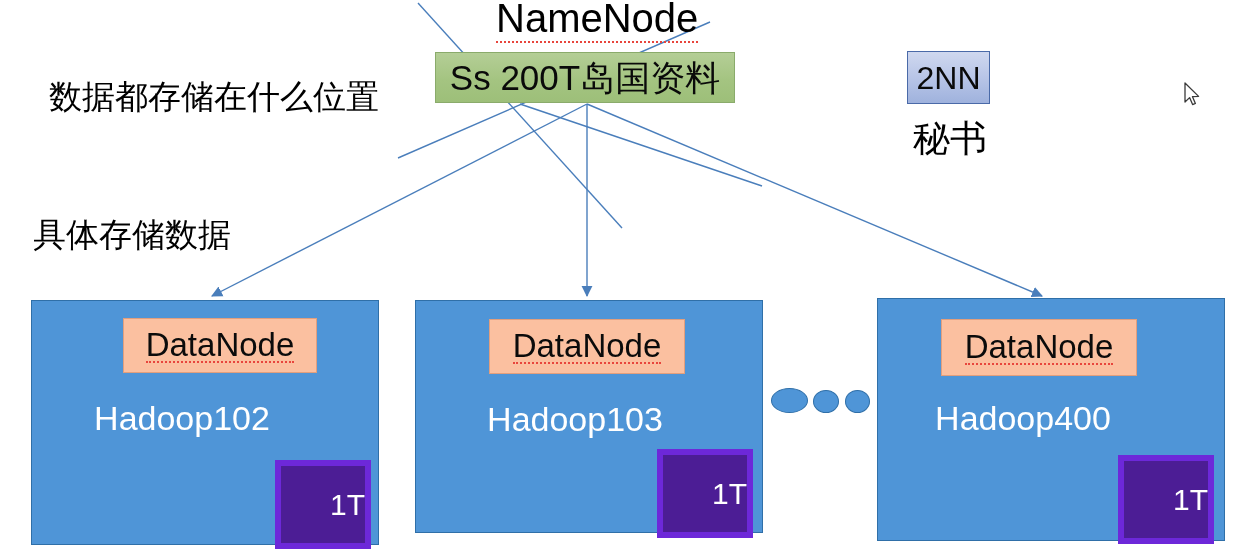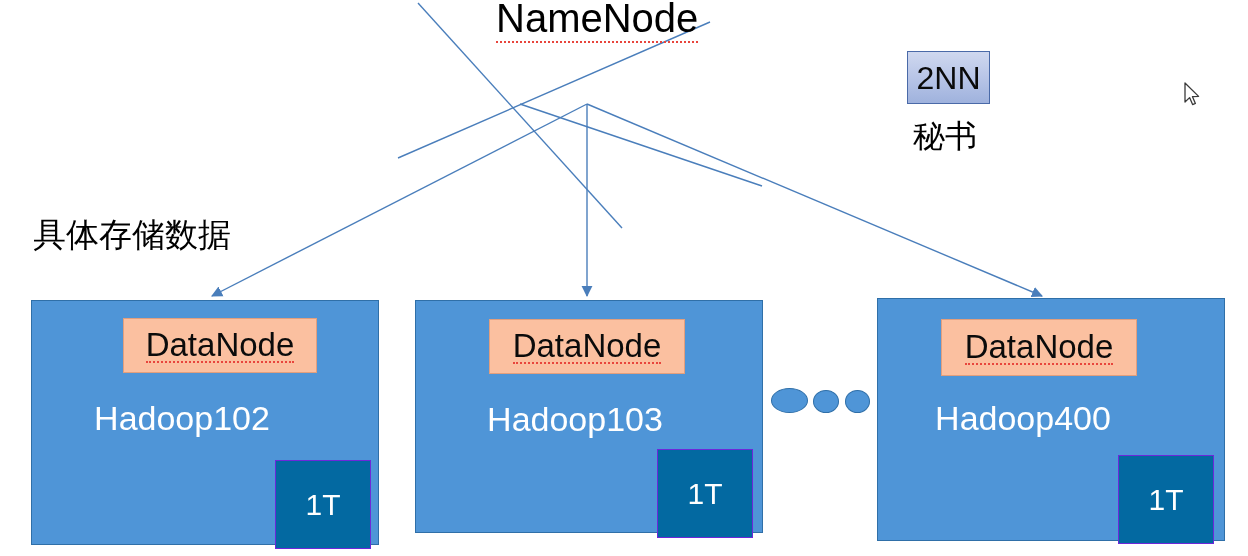--- a/index.html
+++ b/index.html
@@ -19,21 +19,21 @@
   
   .label{position:absolute;color:#000;white-space:nowrap;line-height:1;}
 
   #lbl-namenode{left:496px;top:-2px;font-size:40px;letter-spacing:0px;}
   #lbl-namenode .sq{
     border-bottom:2px dotted #e8453c;
     padding-bottom:1px;
   }
   #lbl-question{left:49px;top:80px;font-size:33px;}
   #lbl-detail{left:33px;top:218px;font-size:33px;text-align:center;}
-  #lbl-secretary{left:913px;top:120px;font-size:32px;}
+  #lbl-secretary{left:913px;top:120px;font-size:37px;}
 
   
   #box-green{
     position:absolute;left:435px;top:52px;width:300px;height:51px;
     background:linear-gradient(180deg,#b4ce96 0%,#a4c481 55%,#9dbf79 100%);
     border:1px solid #8aab6b;
     box-sizing:border-box;
     display:flex;align-items:center;justify-content:center;
   }
   #box-green .txt{font-size:35px;color:#0a0a0a;line-height:1;
@@ -79,24 +79,24 @@
   .host .hostname{
     position:absolute;left:0;width:100%;text-align:center;
     color:#ffffff;font-size:34px;line-height:1;
   }
   #host-0 .hostname{top:100px; padding-right:46px; box-sizing:border-box;}
   #host-1 .hostname{top:101px; padding-right:28px; box-sizing:border-box;}
   #host-2 .hostname{top:102px; padding-right:56px; box-sizing:border-box;}
 
   .host .disk{
     position:absolute;
-    background:#0369a1;
-    border:1px solid #6d28d9;
+    background:#4c1d95;
+    border:6px solid #6d28d9;
     box-sizing:border-box;
-    display:flex;align-items:center;justify-content:center;
+    display:flex;align-items:center;justify-content:flex-end;
     color:#ffffff;
   }
   #host-0 .disk{left:243px; top:159px; width:96px; height:89px;}
   #host-1 .disk{left:241px; top:148px; width:96px; height:89px;}
   #host-2 .disk{left:240px; top:156px; width:96px; height:89px;}
   .host .disk .txt{font-size:30px;line-height:1;}
 
   
   .dot{
     position:absolute;
@@ -130,23 +130,27 @@
       <line x1="587" y1="104" x2="1042" y2="296" marker-end="url(#ah)"></line>
 
       <line x1="418" y1="3" x2="622" y2="228"></line>
       <line x1="398" y1="158" x2="710" y2="22"></line>
       <line x1="520" y1="104" x2="762" y2="186"></line>
     </g>
   </svg>
 
   <div class="label" id="lbl-namenode"><span class="sq">NameNode</span></div>
 
+  <div class="label" id="lbl-question">数据都存储在什么位置</div>
 
   <div class="label" id="lbl-detail">具体存储数据</div>
 
+  <div id="box-green">
+    <span class="txt">Ss 200T岛国资料</span>
+  </div>
 
   <div id="box-2nn">
     <span class="txt">2NN</span>
   </div>
 
   <div class="label" id="lbl-secretary">秘书</div>
 
   <div class="host" id="host-0">
     <div class="dn">
       <span class="txt">DataNode</span>

